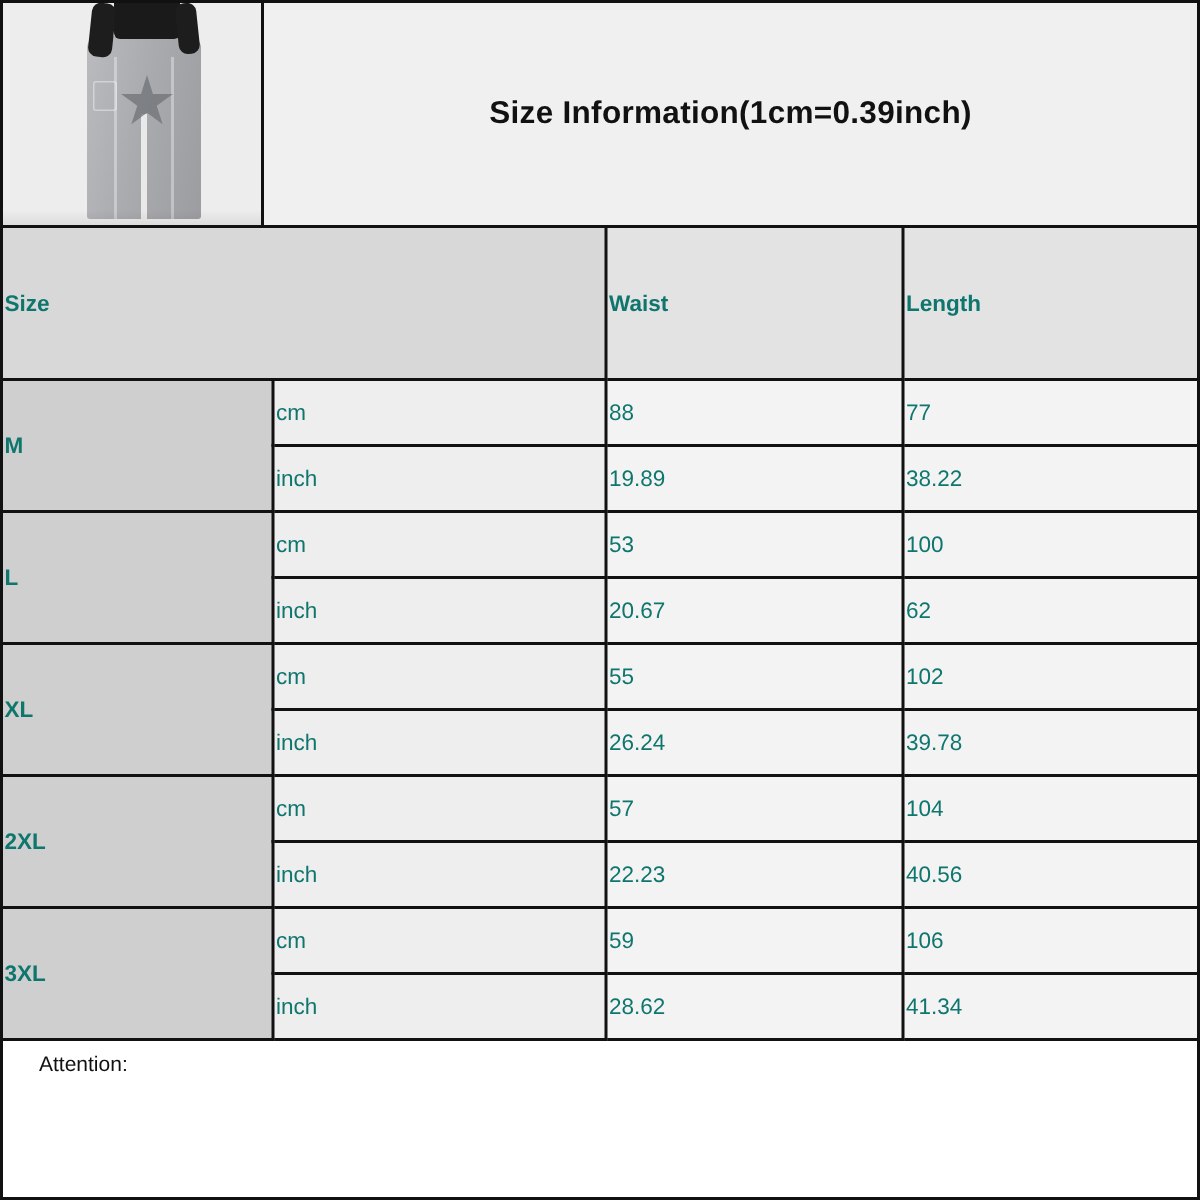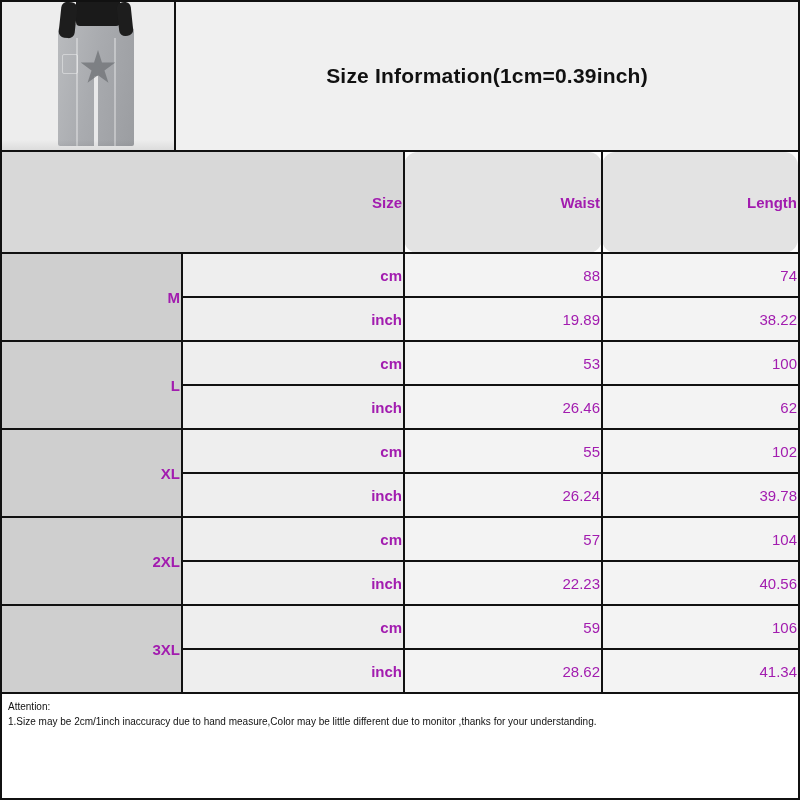--- a/index.html
+++ b/index.html
@@ -146,68 +146,67 @@
   table.size-table {
     width: 100%;
     border-collapse: collapse;
     table-layout: fixed;
     flex: 0 0 auto;
   }
   table.size-table td, table.size-table th {
     border: 2px solid #111;
     border-left: none;
     border-top: none;
-    text-align: right;
+    text-align: left;
     vertical-align: middle;
     font-size: 15px;
-    color: #a21caf;
+    color: #0f766e;
   }
   table.size-table td:last-child, table.size-table th:last-child {
     border-right: none;
   }
   .col-size { width: 180px; }
   .col-unit { width: 222px; }
   .col-waist { width: 198px; }
   .col-length { width: 196px; }
 
   .head-size {
     background: #d8d8d8;
     font-size: 27px;
     font-weight: bold;
     height: 98px;
   }
   .head-metric {
     background: #e3e3e3;
     font-size: 16px;
     font-weight: bold;
     height: 98px;
-    border-radius: 14px;
   }
   .cell-size {
     background: #cfcfcf;
     font-size: 17px;
     font-weight: bold;
   }
   .cell-unit {
     background: #eeeeee;
-    font-weight: bold;
+    font-weight: normal;
     font-size: 15px;
     height: 40px;
     margin-top: 19px;
   }
   .cell-val {
     background: #f3f3f3;
     font-size: 15px;
     height: 40px;
   }
   
   .attention {
     flex: 1 1 auto;
-    padding: 6px 8px 4px 6px;
-    font-size: 10px;
+    padding: 6px 8px 4px 24px;
+    font-size: 14px;
     line-height: 1.38;
     color: #111;
     background: #ffffff;
     overflow: hidden;
   }
   .attention p {
     margin: 0 0 1px 0;
   }
 </style>
 </head>
@@ -248,37 +247,37 @@
         <th class="head-size" colspan="2">Size</th>
         <th class="head-metric">Waist</th>
         <th class="head-metric">Length</th>
       </tr>
     </thead>
     <tbody>
       <tr>
         <td class="cell-size" rowspan="2">M</td>
         <td class="cell-unit">cm</td>
         <td class="cell-val">88</td>
-        <td class="cell-val">74</td>
+        <td class="cell-val">77</td>
       </tr>
       <tr>
         <td class="cell-unit">inch</td>
         <td class="cell-val">19.89</td>
         <td class="cell-val">38.22</td>
       </tr>
 
       <tr>
         <td class="cell-size" rowspan="2">L</td>
         <td class="cell-unit">cm</td>
         <td class="cell-val">53</td>
         <td class="cell-val">100</td>
       </tr>
       <tr>
         <td class="cell-unit">inch</td>
-        <td class="cell-val">26.46</td>
+        <td class="cell-val">20.67</td>
         <td class="cell-val">62</td>
       </tr>
 
       <tr>
         <td class="cell-size" rowspan="2">XL</td>
         <td class="cell-unit">cm</td>
         <td class="cell-val">55</td>
         <td class="cell-val">102</td>
       </tr>
       <tr>
@@ -308,16 +307,15 @@
       <tr>
         <td class="cell-unit">inch</td>
         <td class="cell-val">28.62</td>
         <td class="cell-val">41.34</td>
       </tr>
     </tbody>
   </table>
 
   <div class="attention">
     <p>Attention:</p>
-    <p>1.Size may be 2cm/1inch inaccuracy due to hand measure,Color may be little different due to monitor ,thanks for your understanding.</p>
   </div>
 
 </div>
 
 </body></html>

